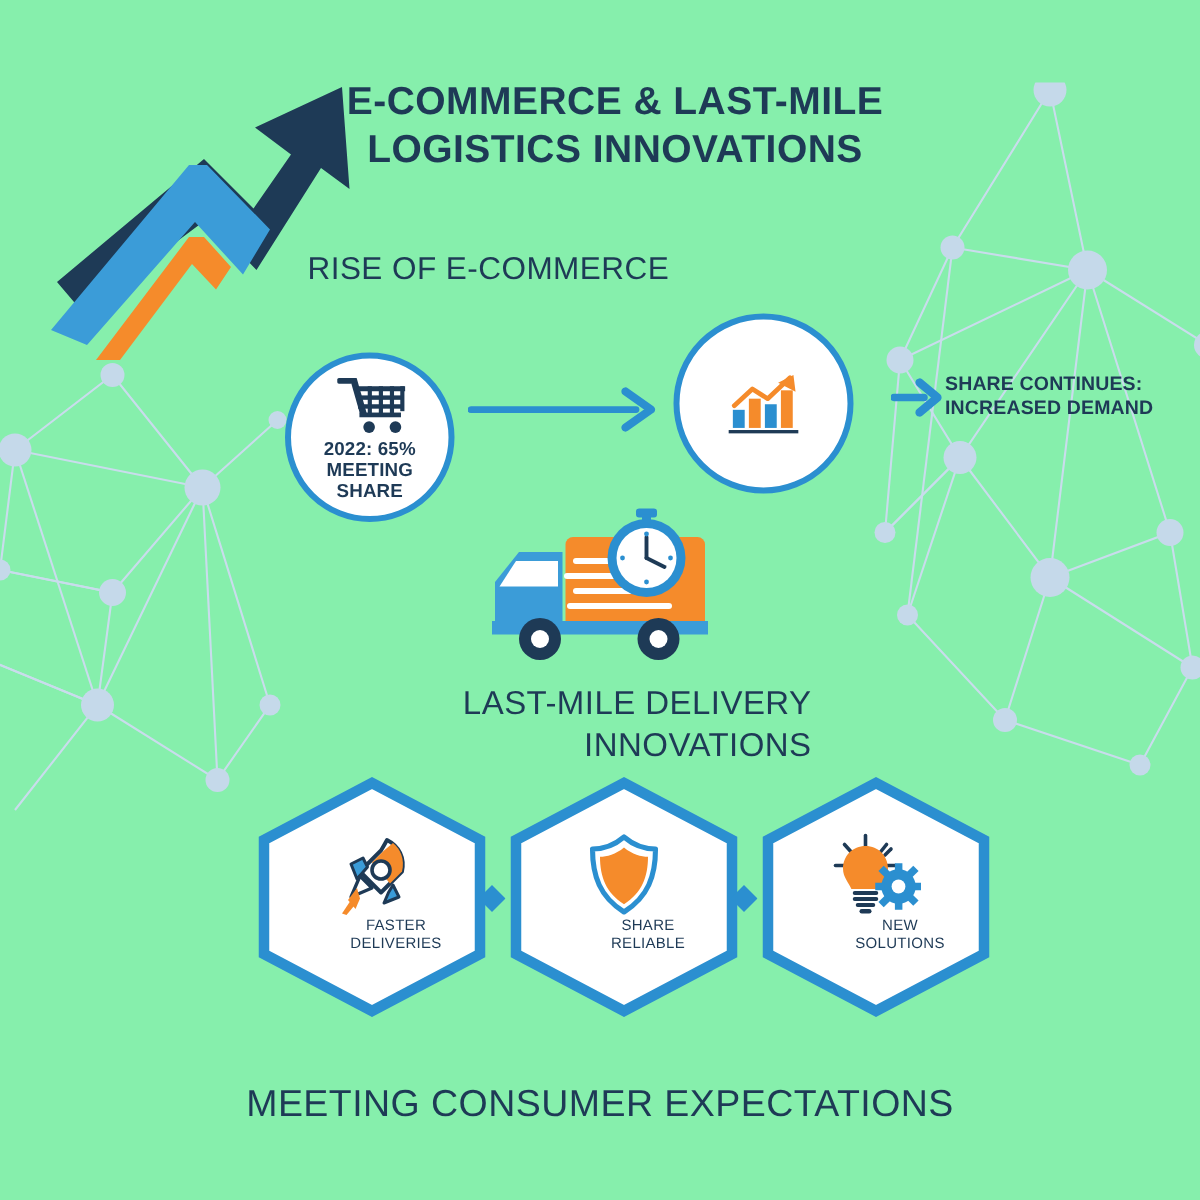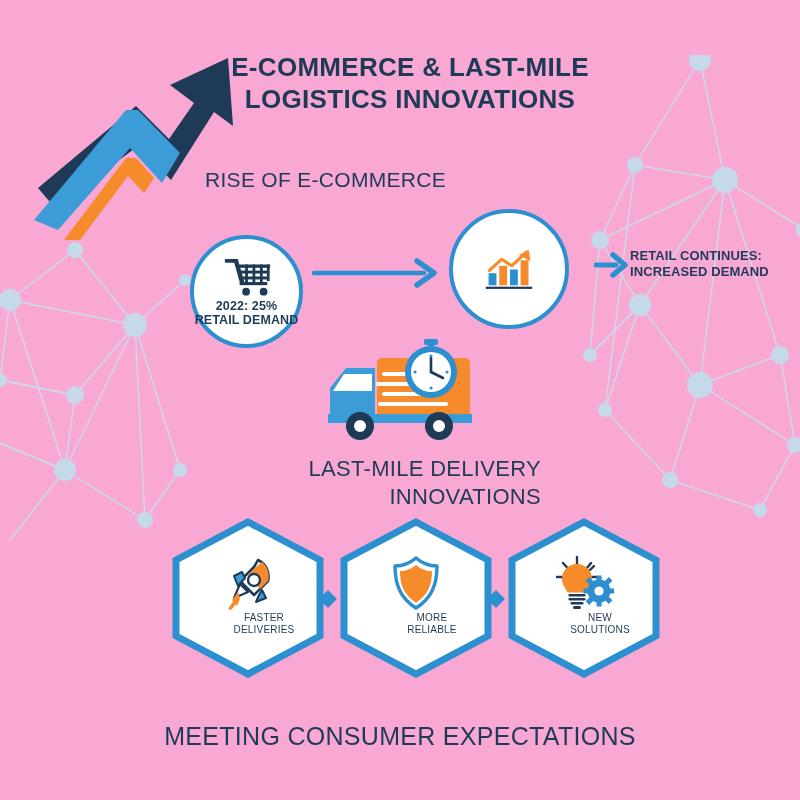--- a/index.html
+++ b/index.html
@@ -8,21 +8,21 @@
     padding: 0;
     background: #ffffff;
   }
   body {
     font-family: "Liberation Sans", sans-serif;
   }
   #infographic {
     position: relative;
     width: 800px;
     height: 800px;
-    background: #f9a8d4;
+    background: #86efac;
     overflow: hidden;
   }
 
   
   .network-bg {
     position: absolute;
     pointer-events: none;
   }
   .net-left  { left: -30px;  top: 220px; width: 230px; height: 330px; }
   .net-right { right: -10px; top: 55px;  width: 230px; height: 480px; }
@@ -289,22 +289,22 @@
           <rect x="24" y="8" width="3" height="22"></rect>
           <rect x="32" y="8" width="3" height="22"></rect>
           <rect x="40" y="8" width="3" height="22"></rect>
           <rect x="47.5" y="8" width="3" height="18"></rect>
           <circle cx="25" cy="37.5" r="4.2"></circle>
           <circle cx="44" cy="37.5" r="4.2"></circle>
         </g>
       </svg>
     </div>
     <div class="circle-label">
-      <div>2022: 25%</div>
-      <div>RETAIL DEMAND</div>
+      <div>2022: 65%</div>
+      <div>MEETING SHARE</div>
     </div>
   </div>
 
   <div class="arrow-mid">
     <svg viewBox="0 0 132 30" width="132" height="30">
       <line x1="2" y1="15" x2="112" y2="15" stroke="#2b8fd0" stroke-width="4.5" stroke-linecap="round"></line>
       <polyline points="105,3 122,15 105,27" fill="none" stroke="#2b8fd0" stroke-width="5.5" stroke-linecap="round" stroke-linejoin="round"></polyline>
     </svg>
   </div>
 
@@ -323,21 +323,21 @@
   </div>
 
   <div class="arrow-right">
     <svg viewBox="0 0 36 28" width="36" height="28">
       <line x1="2" y1="14" x2="22" y2="14" stroke="#2b8fd0" stroke-width="5" stroke-linecap="round"></line>
       <polyline points="19,4 31,14 19,24" fill="none" stroke="#2b8fd0" stroke-width="5.5" stroke-linecap="round" stroke-linejoin="round"></polyline>
     </svg>
   </div>
 
   <div class="growth-note">
-    <div>RETAIL CONTINUES:</div>
+    <div>SHARE CONTINUES:</div>
     <div>INCREASED DEMAND</div>
   </div>
 
   <div class="truck-wrap">
     <svg viewBox="0 0 175 110" width="175" height="110">
 
       <rect x="57" y="22" width="93" height="62" rx="5" fill="#f58b2b"></rect>
 
       <g fill="#ffffff">
         <rect x="62" y="36" width="52" height="4" rx="2"></rect>
@@ -406,21 +406,21 @@
       <svg viewBox="0 0 160 160" width="160" height="160">
         <polygon points="80,4 152,42 152,118 80,156 8,118 8,42" fill="#ffffff" stroke="#2b8fd0" stroke-width="7"></polygon>
       </svg>
       <div class="hex-icon">
         <svg viewBox="0 0 60 58" width="60" height="58">
           <path d="M30 4 C23 10 15 12 9 12 C9 30 14 44 30 54 C46 44 51 30 51 12 C45 12 37 10 30 4 Z" fill="#ffffff" stroke="#2b8fd0" stroke-width="3.4" stroke-linejoin="round"></path>
           <path d="M30 11 C24.5 15.6 18.5 17.2 14 17.2 C14 30.6 18 41.2 30 48.8 C42 41.2 46 30.6 46 17.2 C41.5 17.2 35.5 15.6 30 11 Z" fill="#f58b2b"></path>
         </svg>
       </div>
       <div class="hex-label">
-        <div>MORE</div>
+        <div>SHARE</div>
         <div>RELIABLE</div>
       </div>
     </div>
 
     <div class="hex hex-3">
       <svg viewBox="0 0 160 160" width="160" height="160">
         <polygon points="80,4 152,42 152,118 80,156 8,118 8,42" fill="#ffffff" stroke="#2b8fd0" stroke-width="7"></polygon>
       </svg>
       <div class="hex-icon">
         <svg viewBox="0 0 60 58" width="60" height="58">

